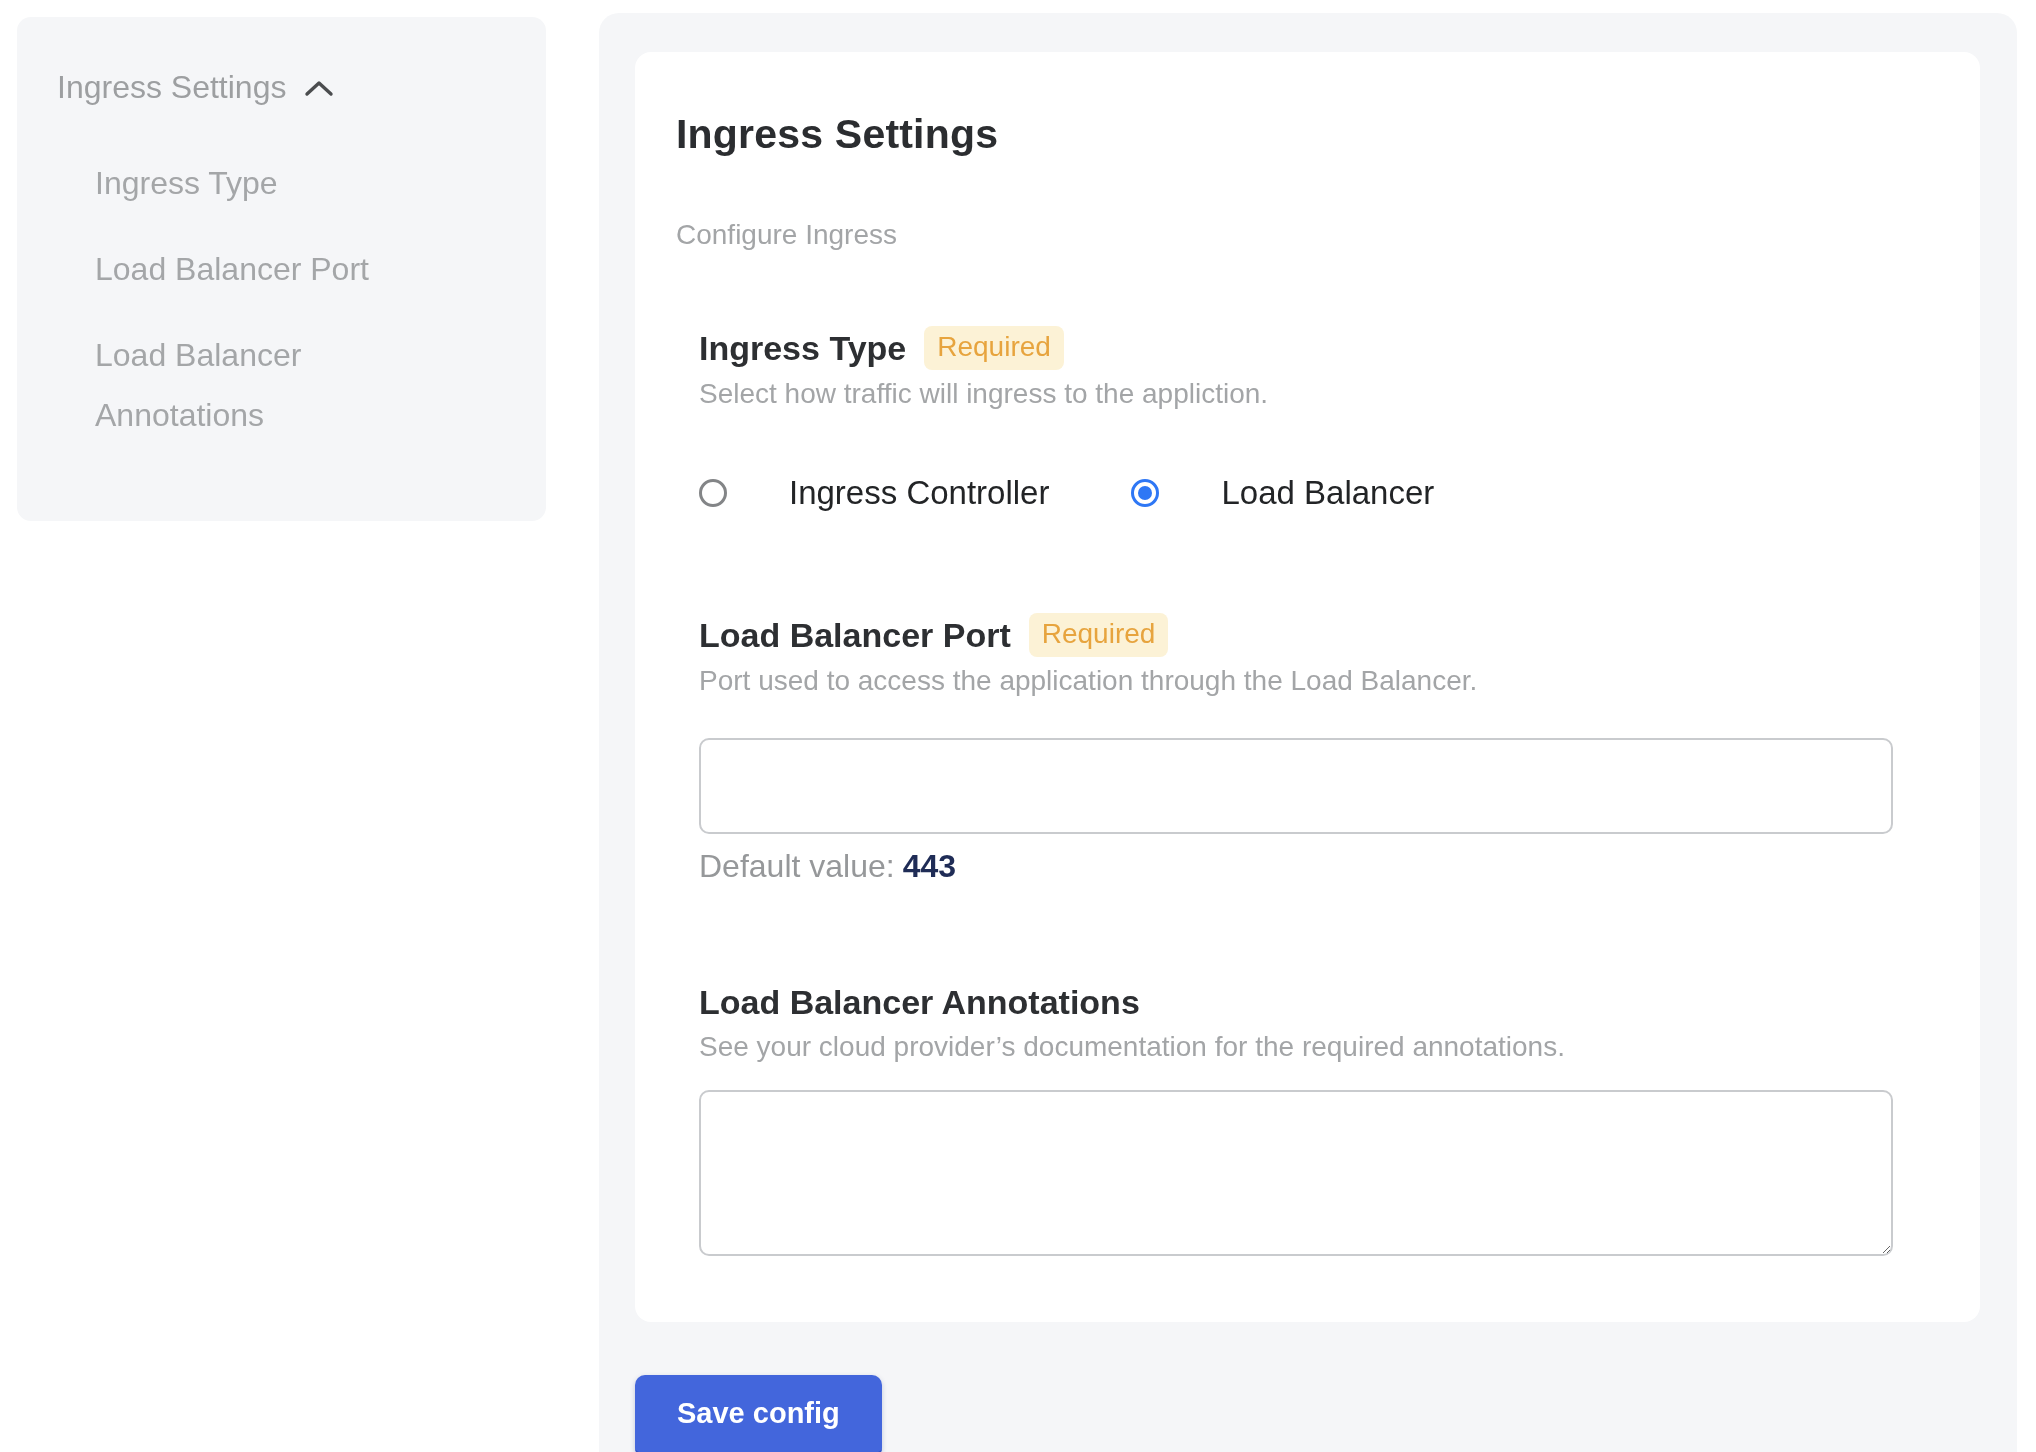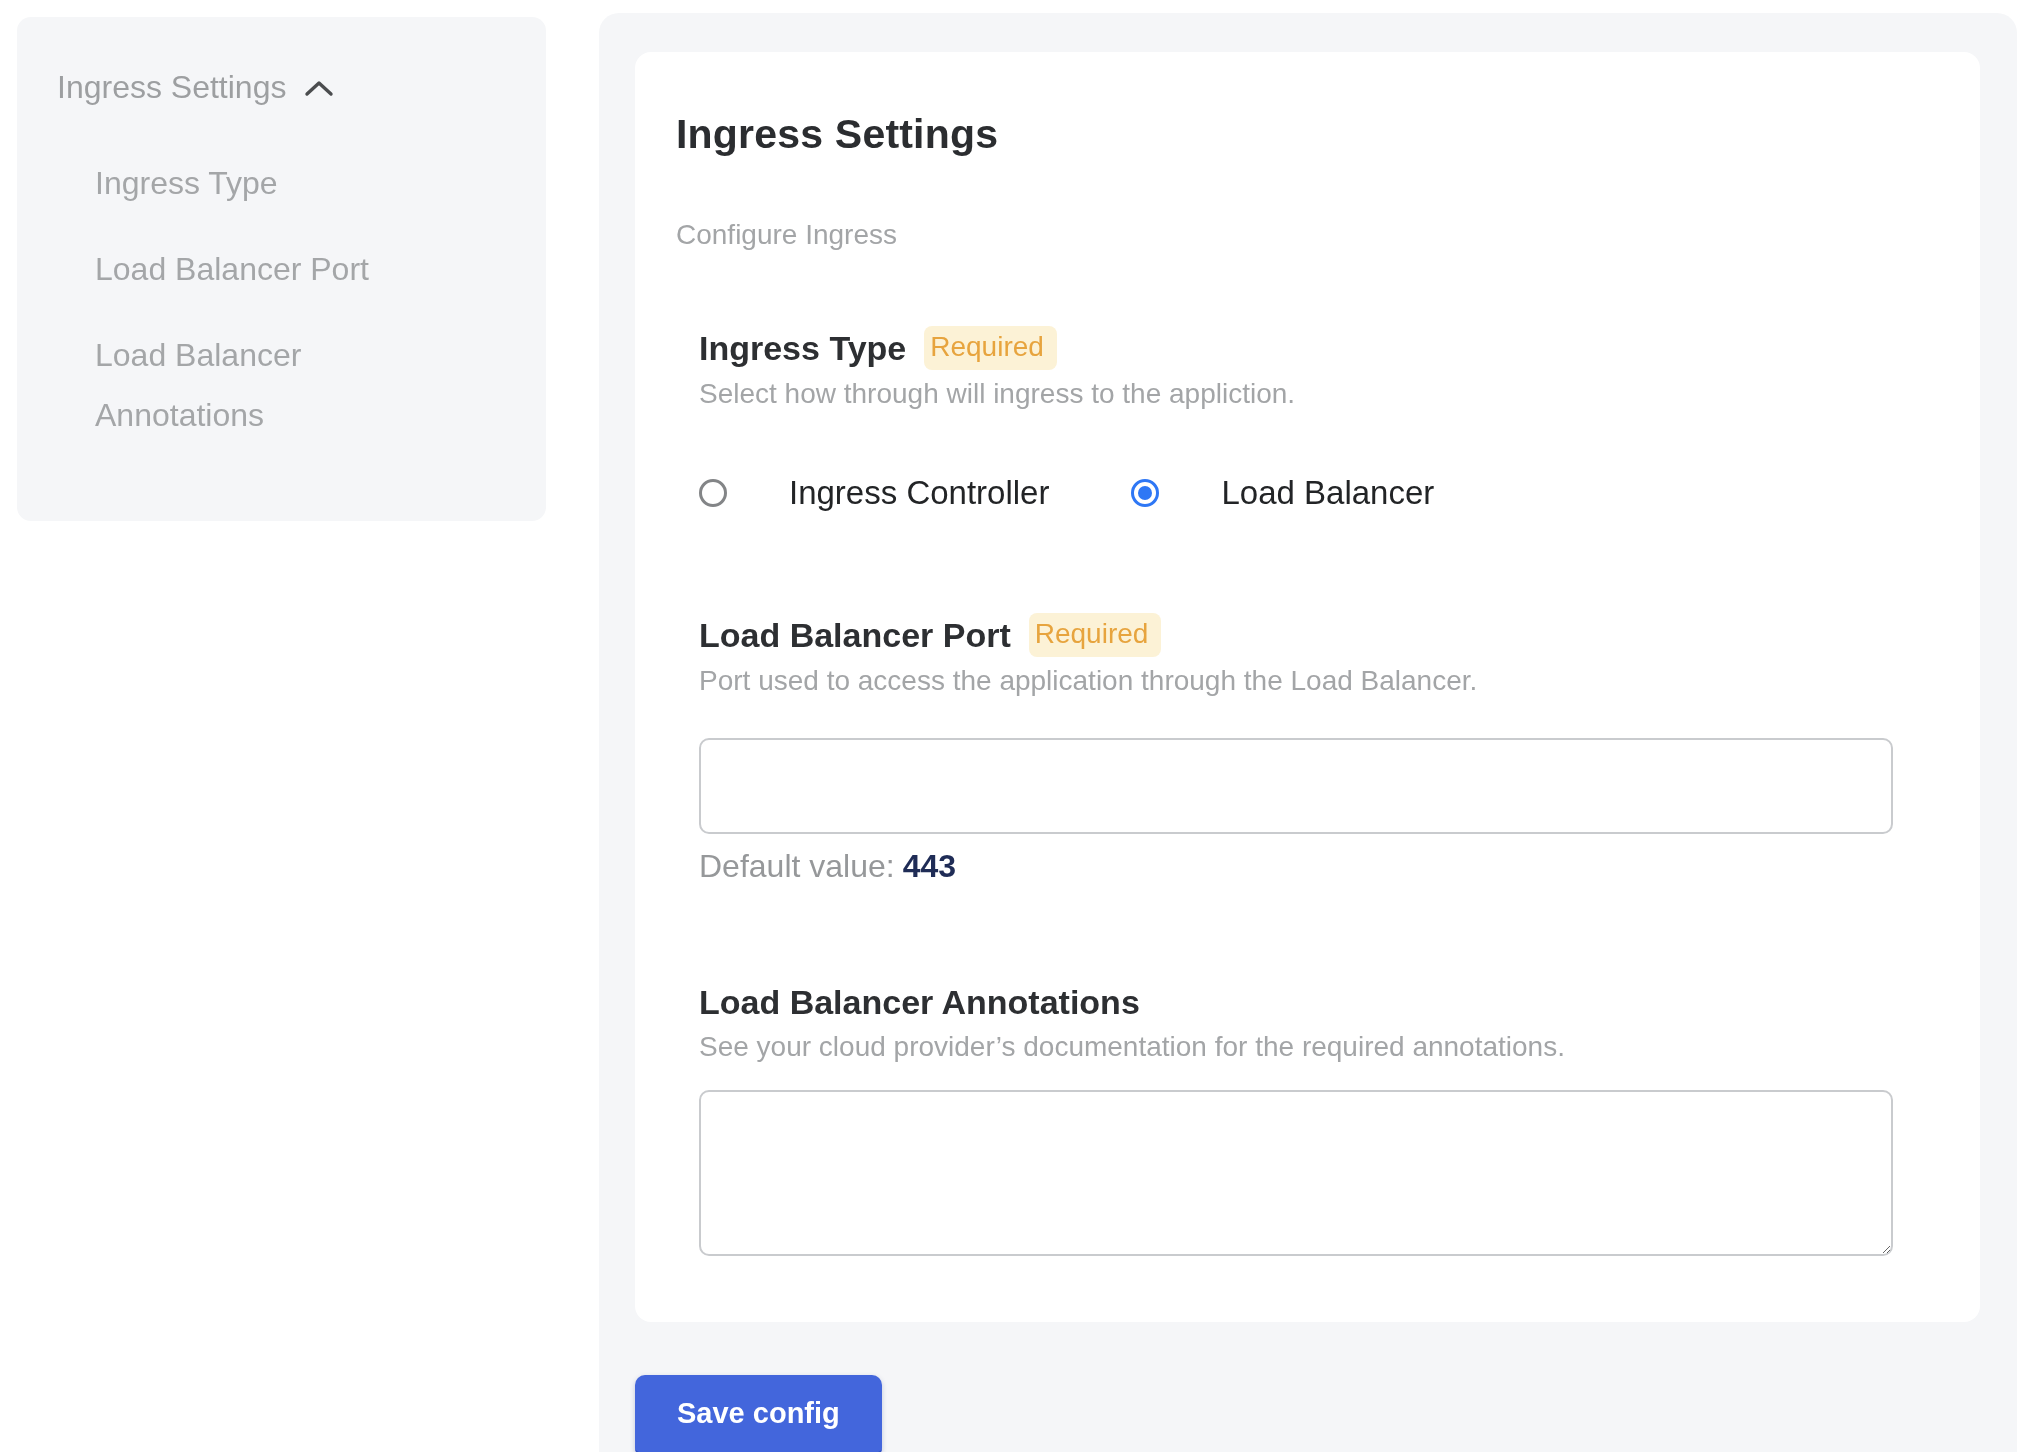--- a/index.html
+++ b/index.html
@@ -91,21 +91,21 @@
     font-size: 34px;
     font-weight: 600;
     line-height: 42px;
     color: #2d2f32;
   }
   .required-badge {
     background: #fcf2d6;
     color: #e7a43e;
     font-size: 28px;
     line-height: 28px;
-    padding: 7px 13px 9px 6px;
+    padding: 7px 13px 9px 13px;
     border-radius: 8px;
   }
   .section-desc {
     margin-top: 6px;
     font-size: 28px;
     line-height: 35px;
     color: #a3a5a7;
   }
 
   
@@ -231,21 +231,21 @@
     <div class="card">
 
       <h1 class="card-title">Ingress Settings</h1>
       <div class="card-subtitle">Configure Ingress</div>
 
       <section class="section section-ingress-type">
         <div class="section-label-row">
           <span class="section-label">Ingress Type</span>
           <span class="required-badge">Required</span>
         </div>
-        <div class="section-desc">Select how through will ingress to the appliction.</div>
+        <div class="section-desc">Select how traffic will ingress to the appliction.</div>
 
         <div class="radio-row">
           <label class="radio-option">
             <span class="radio-circle"></span>
             <span class="radio-label">Ingress Controller</span>
           </label>
           <label class="radio-option">
             <span class="radio-circle checked"></span>
             <span class="radio-label">Load Balancer</span>
           </label>

